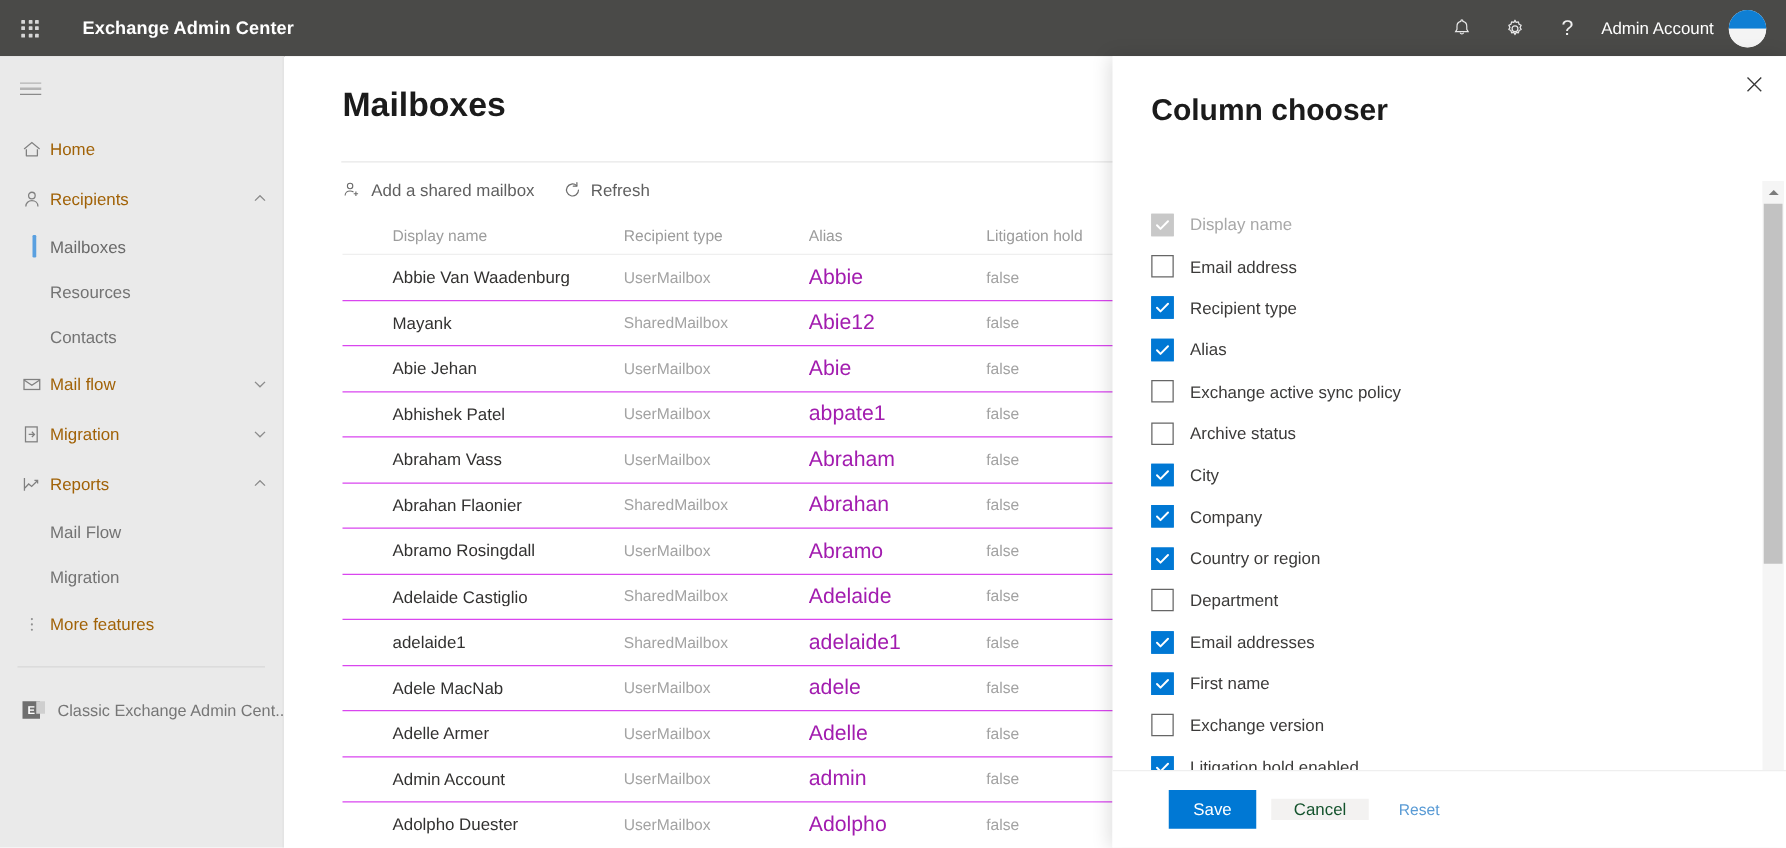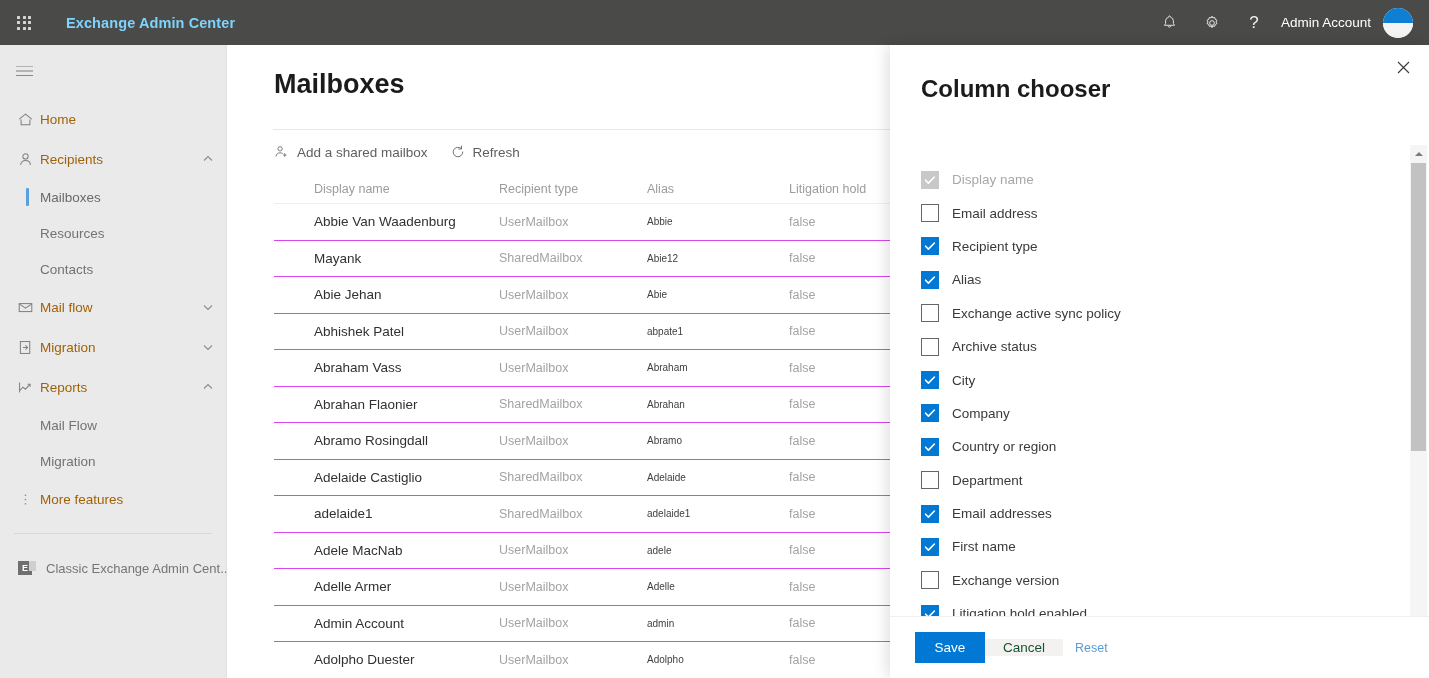--- a/index.html
+++ b/index.html
@@ -23,21 +23,21 @@
     cursor: pointer;
   }
   .waffle-grid {
     display: grid;
     grid-template-columns: repeat(3, 3px);
     grid-template-rows: repeat(3, 3px);
     gap: 2.5px;
   }
   .waffle-grid i { background: #d6d6d6; border-radius: 0.5px; display: block; width: 3px; height: 3px; }
   .app-title {
-    color: #7dd3fc; font-size: 14.5px; font-weight: bold;
+    color: #ffffff; font-size: 14.5px; font-weight: bold;
     margin-left: 18px; letter-spacing: .1px;
   }
   .topbar-right {
     margin-left: auto; display: flex; align-items: center; height: 45px;
   }
   .tb-icon {
     width: 42px; height: 45px;
     display: flex; align-items: center; justify-content: center;
     color: #f0f0f0; cursor: pointer;
   }
@@ -146,21 +146,21 @@
   }
   .tbl-head .th {
     font-size: 12.5px; color: #9c9c9c; white-space: nowrap; overflow: hidden;
   }
   .tbl-row {
     display: flex; align-items: center; height: 36.5px;
     border-bottom: 1px solid #d946ef; cursor: pointer;
   }
   .c-name  { width: 225px; padding-left: 40px; font-size: 13.5px; color: #323130; white-space: nowrap; overflow: hidden; }
   .c-type  { width: 148px; font-size: 12.5px; color: #a3a3a3; white-space: nowrap; overflow: hidden; }
-  .c-alias { width: 142px; font-size: 10px; color: #404040; white-space: nowrap; overflow: hidden; }
+  .c-alias { width: 142px; font-size: 17px; color: #a21caf; white-space: nowrap; overflow: hidden; }
   .c-lit   { width: 200px; font-size: 12.5px; color: #a3a3a3; white-space: nowrap; overflow: hidden; }
   .tbl-head .c-name { color: #9c9c9c; font-size: 12.5px; }
 
   
   .panel {
     position: absolute; top: 45px; right: 0;
     width: 539px; height: 633px;
     background: #ffffff;
     box-shadow: -3px 0 14px rgba(0,0,0,.13);
     z-index: 20;
@@ -221,21 +221,21 @@
     position: absolute; left: 1px; top: 18px;
     width: 15px; height: 288px;
     background: #c2c2c2; cursor: pointer;
   }
 
   .panel-footer {
     position: absolute; left: 0; bottom: 0;
     width: 539px; height: 62px;
     background: #ffffff;
     border-top: 1px solid #efefef;
-    display: flex; align-items: center; padding-left: 25px; 
+    display: flex; align-items: center; padding-left: 45px; gap: 12px;
   }
   .btn-primary {
     background: #0078d4; color: #ffffff; border: none;
     font-size: 13.5px; font-family: "Liberation Sans", sans-serif;
     height: 31px; min-width: 70px; padding: 0 18px; cursor: pointer;
   }
   .btn-std {
     background: #f3f2f1; color: #14532d; border: none;
     font-size: 13.5px; font-family: "Liberation Sans", sans-serif;
     height: 17px; min-width: 70px; padding: 0 18px; cursor: pointer;

